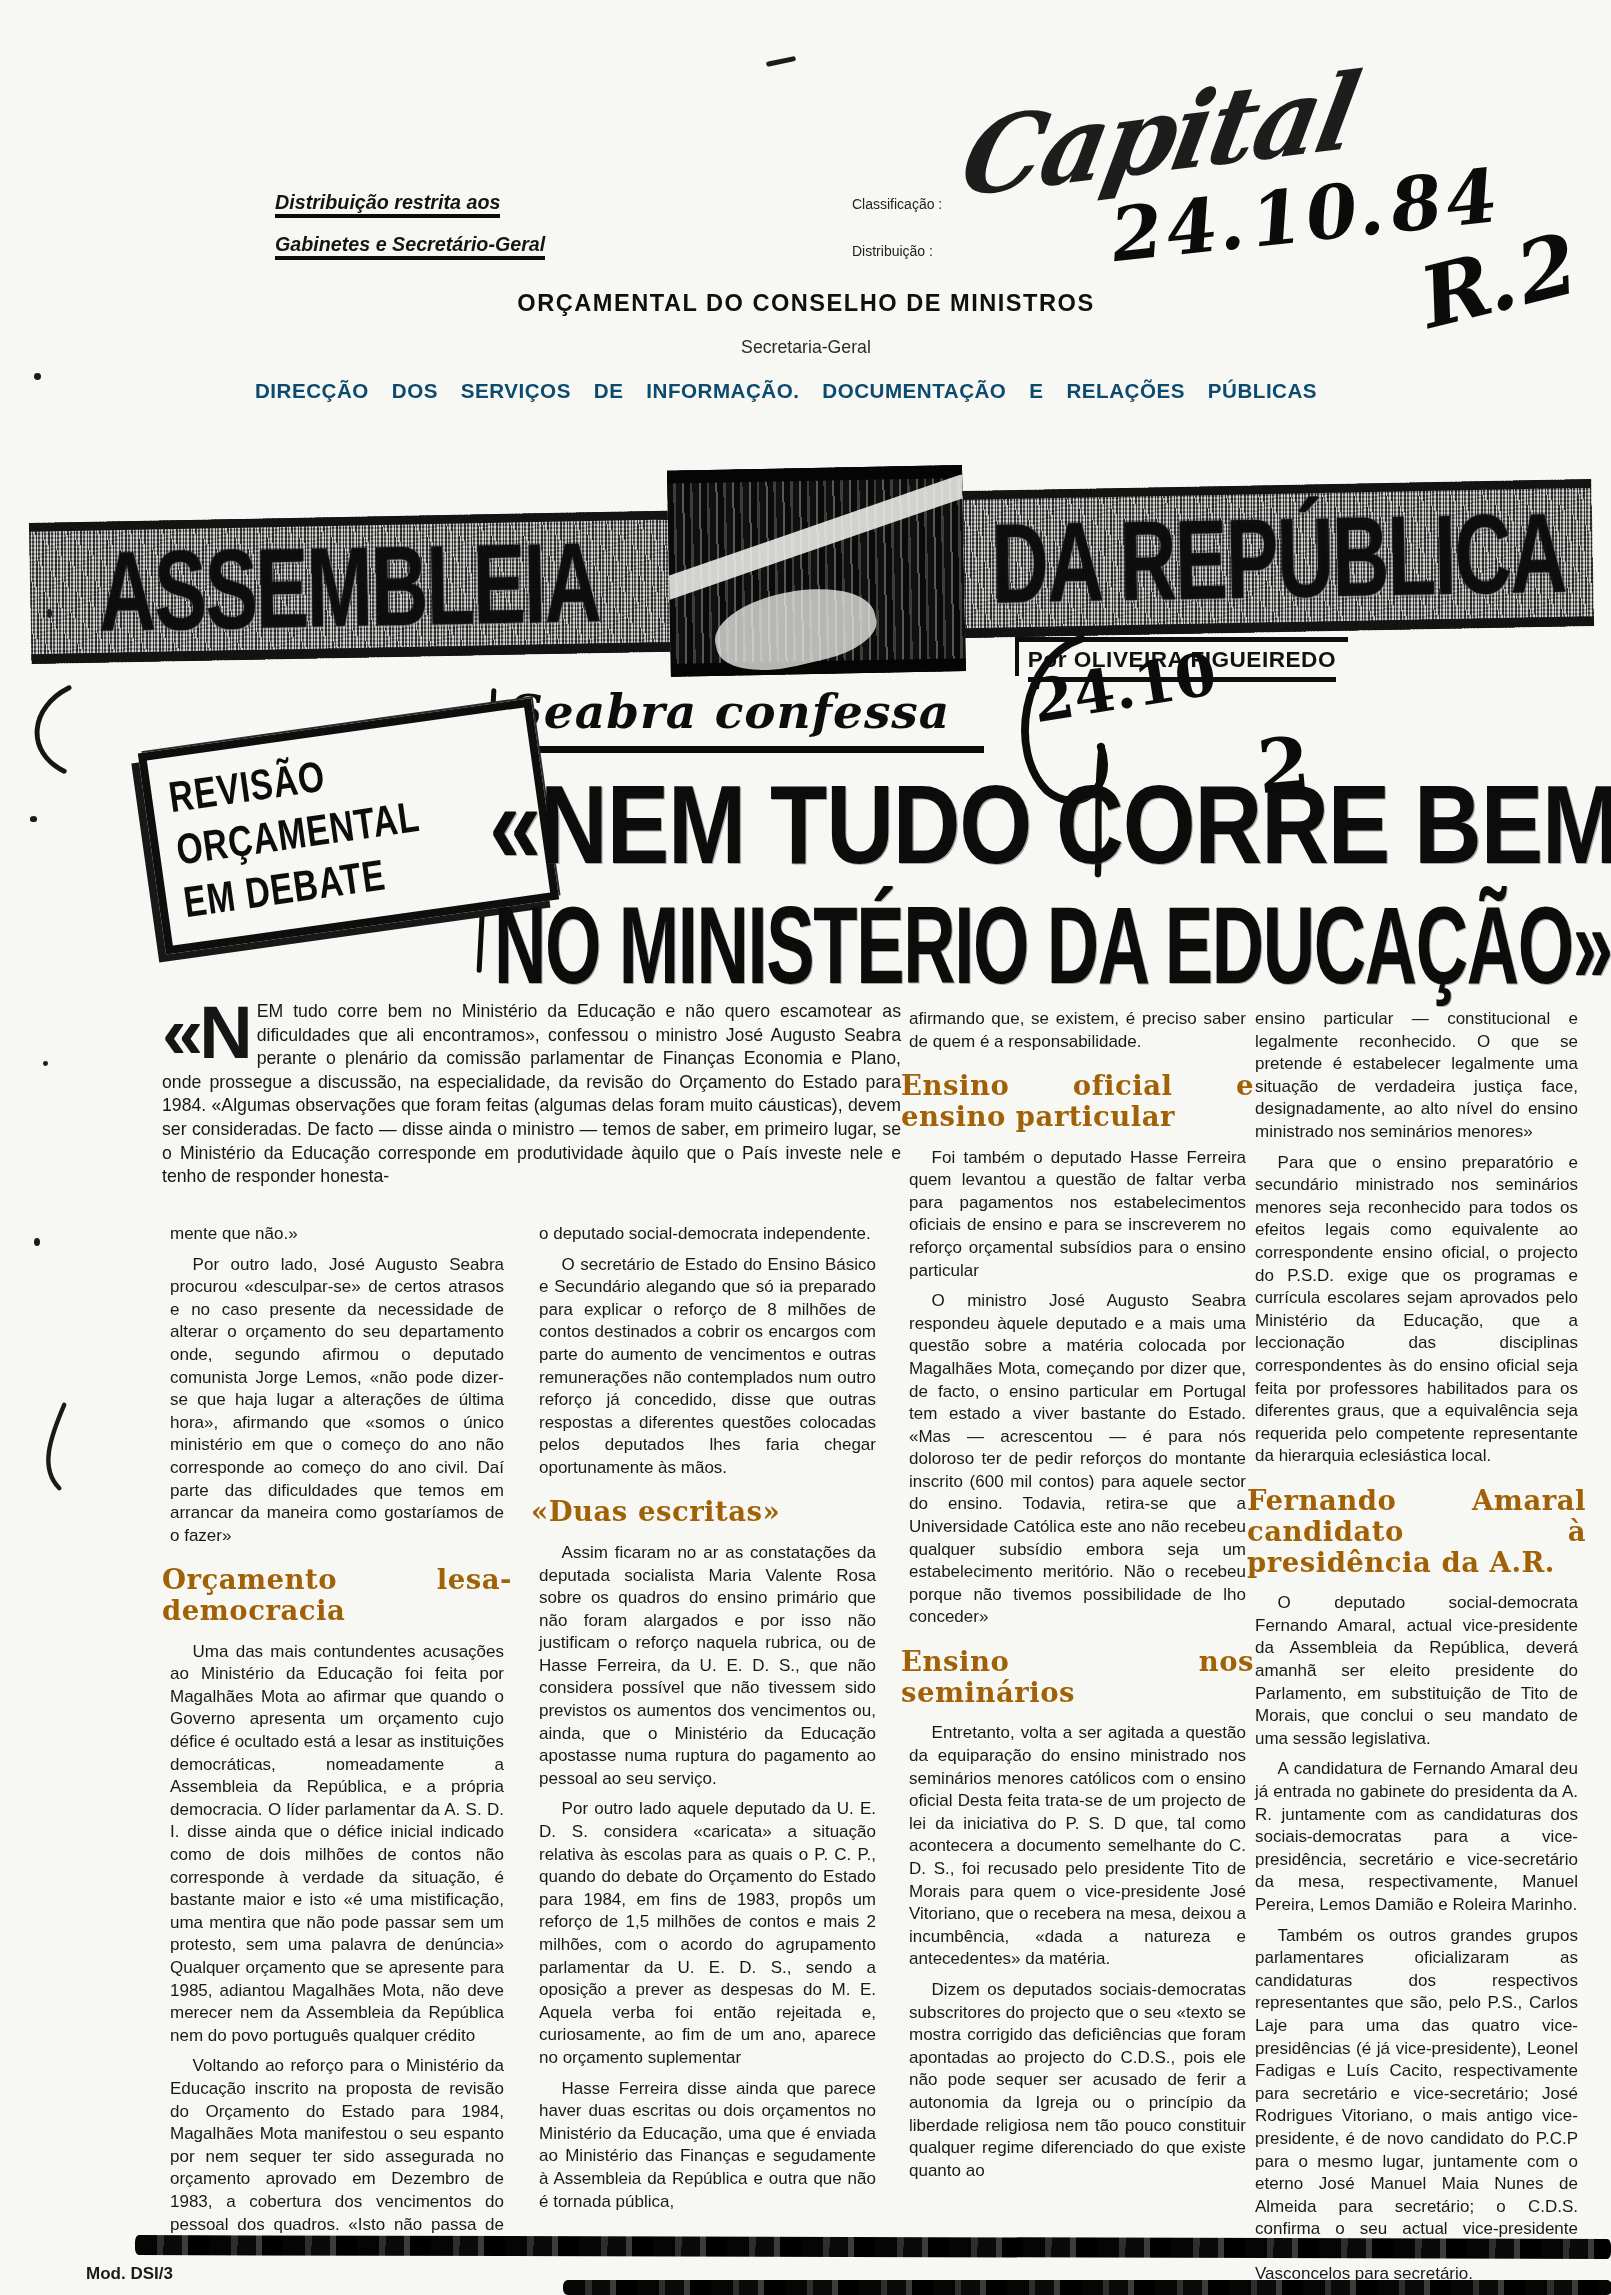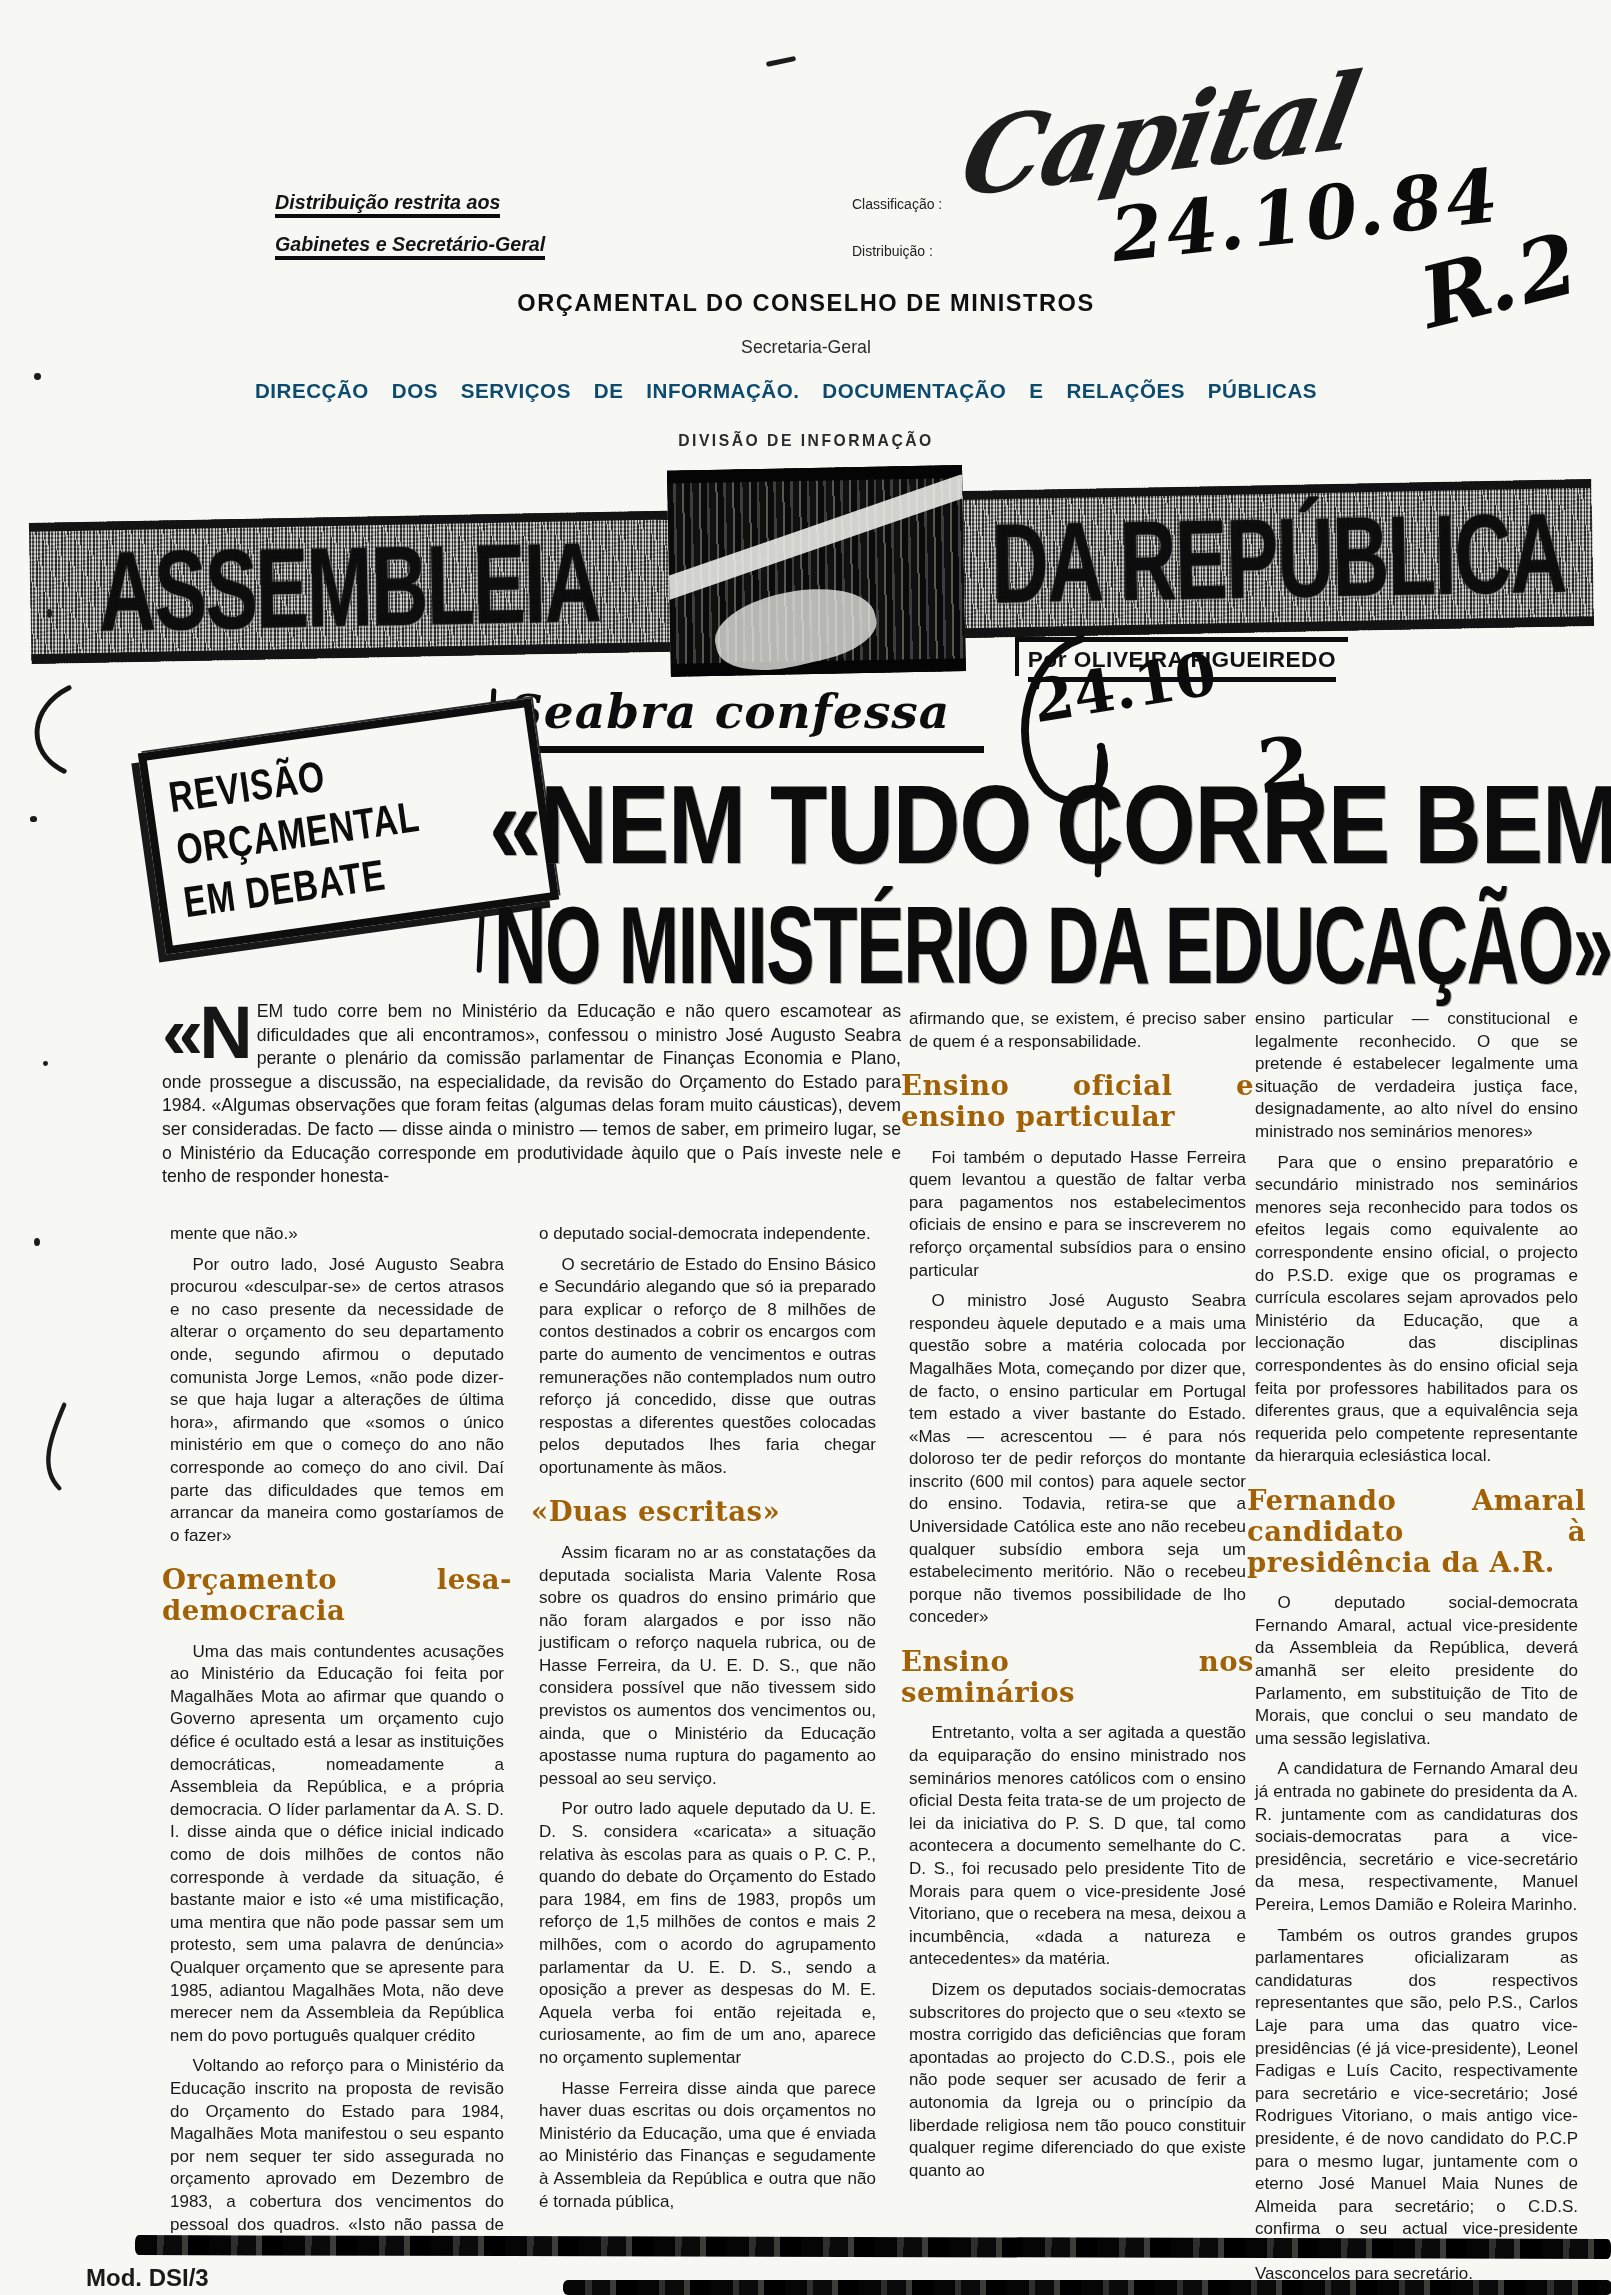--- a/index.html
+++ b/index.html
@@ -57,21 +57,21 @@
   .col-2{left:369px;top:215px;width:353px;}
   .col-3{left:739px;top:0;width:353px;}
   .col-4{left:1085px;top:0;width:339px;}
   .col p{margin:8px;}
   .col p.indent{text-indent:22.6px;}
   .col h3{font-family:"DejaVu Serif",serif;font-size:27.5px;line-height:31px;margin:16.7px 0 14.7px 0;color:#a16207;letter-spacing:0.5px;}
   
   .torn{position:absolute;background:repeating-linear-gradient(90deg,#050505 0 21.6px,#2e2e2e 21.6px 28.5px,#0a0a0a 28.5px 47px,#3c3c38 47px 53px,#000 53px 74px);}
   .torn-1{left:135px;top:2237px;width:1476px;height:19.7px;transform:rotate(.15deg);border-radius:3.9px/6.9px;}
   .torn-2{left:563px;top:2280px;width:1049px;height:14.7px;border-radius:4.9px/5.9px;}
-  .model{position:absolute;left:86px;top:2264px;font-size:24px;font-weight:bold;color:#1a1a1a;text-align:right;}
+  .model{position:absolute;left:86px;top:2264px;font-size:17px;font-weight:bold;color:#1a1a1a;text-align:right;}
   
   .speck{position:absolute;background:#1c1c1c;border-radius:50%;}
   .curve-mark{position:absolute;}
 </style>
 </head>
 <body>
 
 <div class="page">
 
   <div class="dist-left">
@@ -81,21 +81,20 @@
   <div class="class-block">
     <div>Classificação :</div>
     <div>Distribuição :</div>
   </div>
 
   <div class="org">
     <div class="org-title">ORÇAMENTAL DO CONSELHO DE MINISTROS</div>
     <div class="org-sub">Secretaria-Geral</div>
   </div>
   <div class="org-dir">DIRECÇÃO DOS SERVIÇOS DE INFORMAÇÃO. DOCUMENTAÇÃO E RELAÇÕES PÚBLICAS</div>
-  <div class="org-div">DIVISÃO DE INFORMAÇÃO</div>
 
   <div class="hw hw-capital">Capital</div>
   <div class="hw hw-date">24.10.84</div>
   <div class="hw hw-initials">R.2</div>
 
   <div class="masthead">
     <div class="band band-left">
       <span class="band-text">ASSEMBLEIA</span>
     </div>
     <div class="photo"></div>

